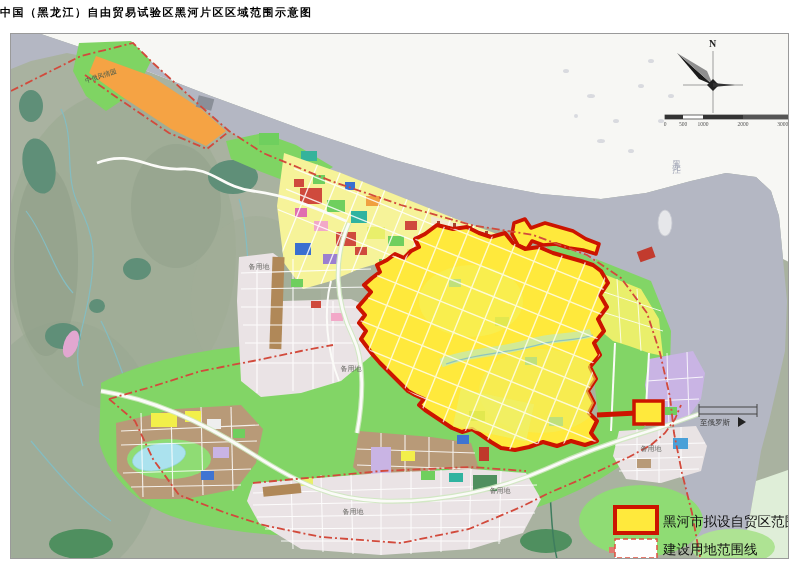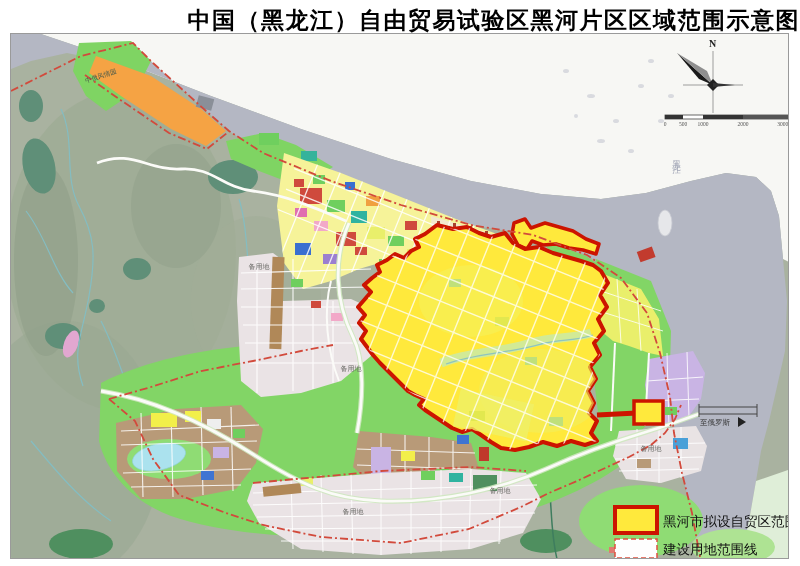--- a/index.html
+++ b/index.html
@@ -1,18 +1,18 @@
 <!DOCTYPE html>
 <html><head>
 <meta charset="utf-8">
 <style>
   html,body{margin:0;padding:0;background:#ffffff;}
   body{width:800px;height:566px;position:relative;font-family:"Liberation Serif",serif;}
-  .title{position:absolute;top:5px;left:0;width:800px;text-align:right;
-         font-size:23px;font-weight:700;letter-spacing:1.5px;color:#000;}
+  .title{position:absolute;top:5px;left:0;width:800px;text-align:left;
+         font-size:11px;font-weight:700;letter-spacing:1.5px;color:#000;}
   .map-frame{position:absolute;left:10px;top:33px;width:779px;height:526px;
              border:1px solid #9a9a9a;box-sizing:border-box;overflow:hidden;background:#a9b2a0;}
   svg{display:block;}
   text{font-family:"Liberation Serif",serif;}
 </style>
 </head>
 <body>
 
 <div class="title">中国（黑龙江）自由贸易试验区黑河片区区域范围示意图</div>
 

